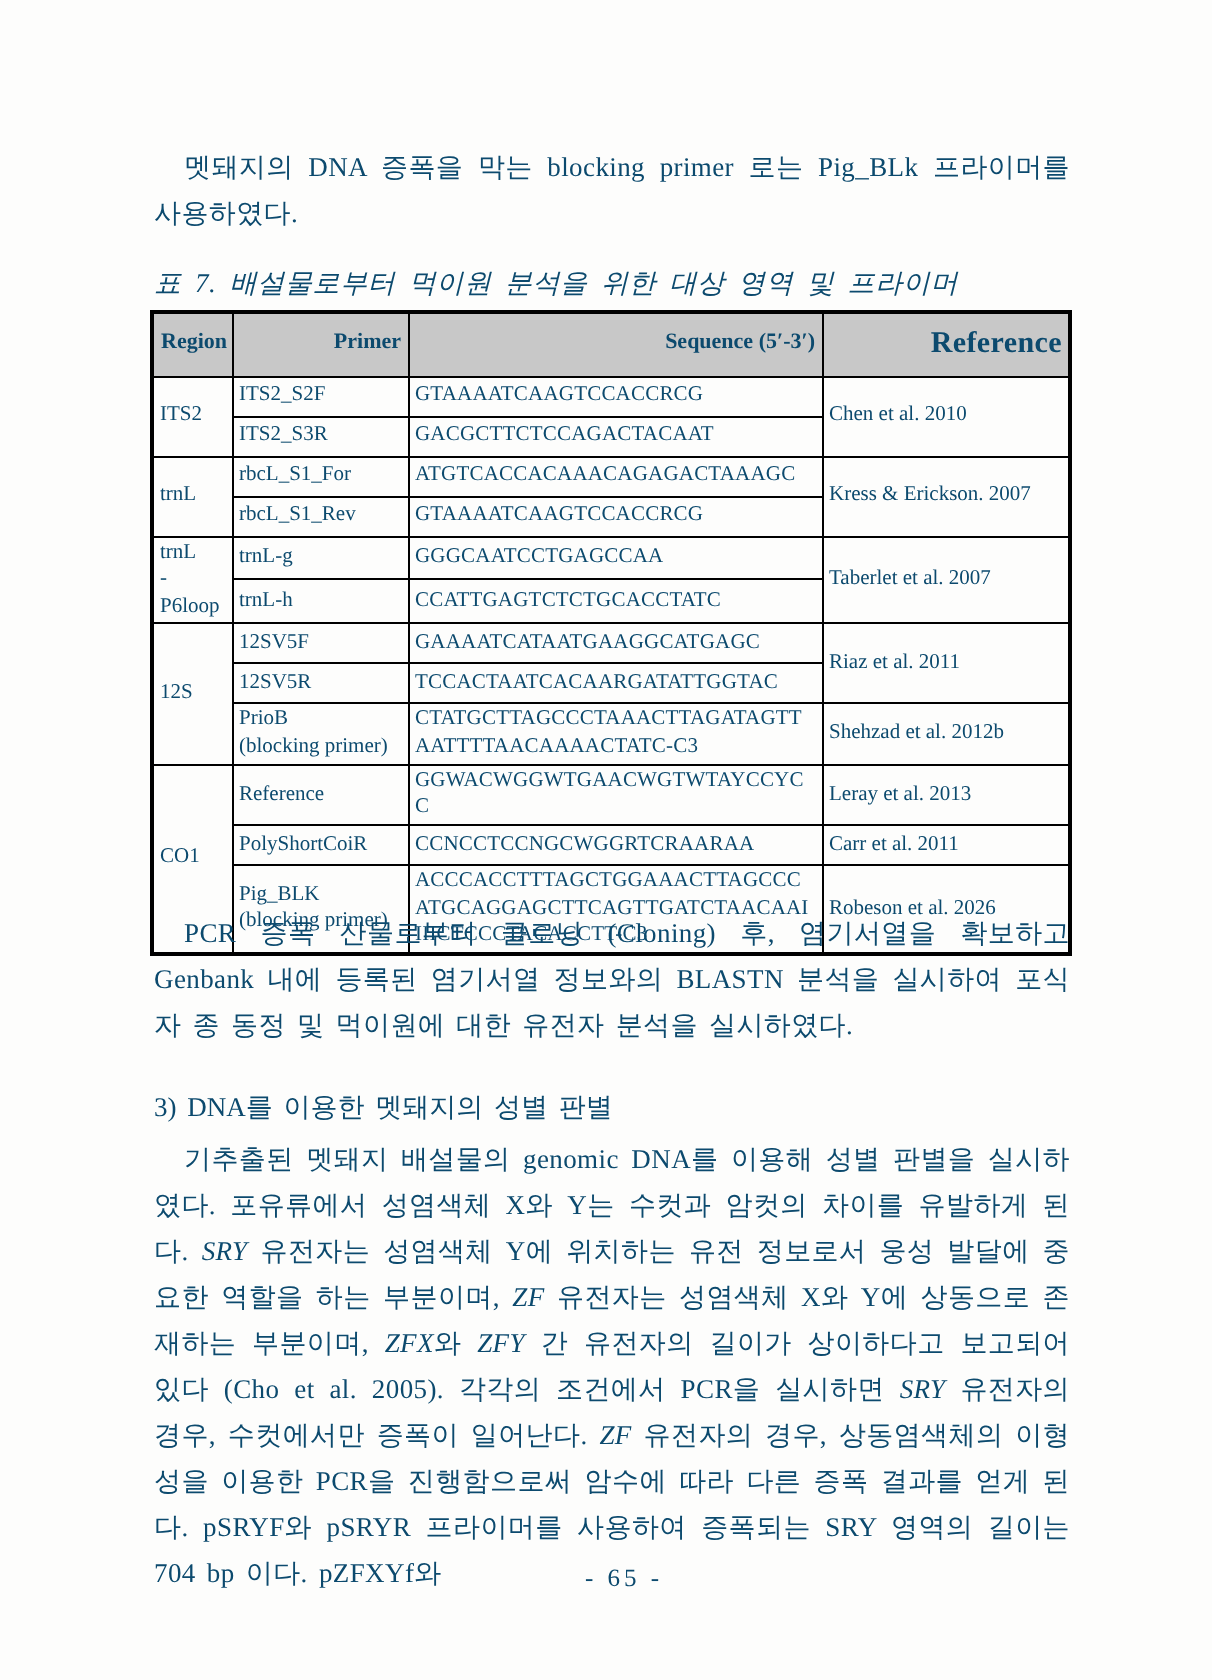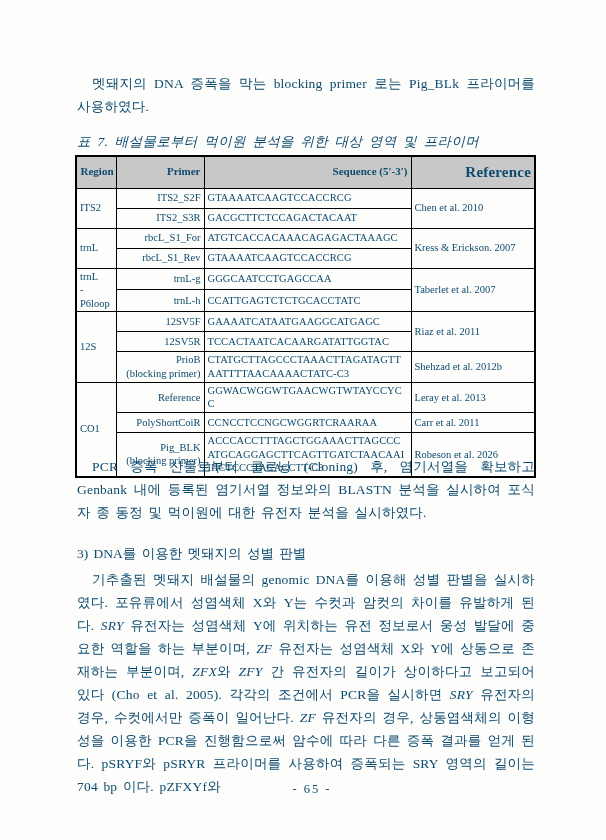--- a/index.html
+++ b/index.html
@@ -55,21 +55,21 @@
   }
   .primer-table th.h-region { word-break: break-all; padding: 1px 2px; }
   .primer-table th.h-ref { font-size: 15px; letter-spacing: 0.2px; }
   .primer-table thead tr { height: 32px; }
   .primer-table td {
     font-size: 10.5px;
     line-height: 1.3;
     height: 20px;
   }
   .primer-table td.c-region { white-space: pre-line; }
-  .primer-table td.c-primer { white-space: pre-line; text-align: right; }
+  .primer-table td.c-primer { white-space: pre-line; }
   .primer-table td.c-seq { word-break: break-all; letter-spacing: 0.1px; }
   .primer-table td.c-ref { }
 
   .section-heading {
     position: absolute; left: 77px; top: 545px; width: 458px;
     font-size: 13.5px;
     word-spacing: 2px;
   }
   .page-number {
     position: absolute; left: 18px; right: 0; top: 782px;

